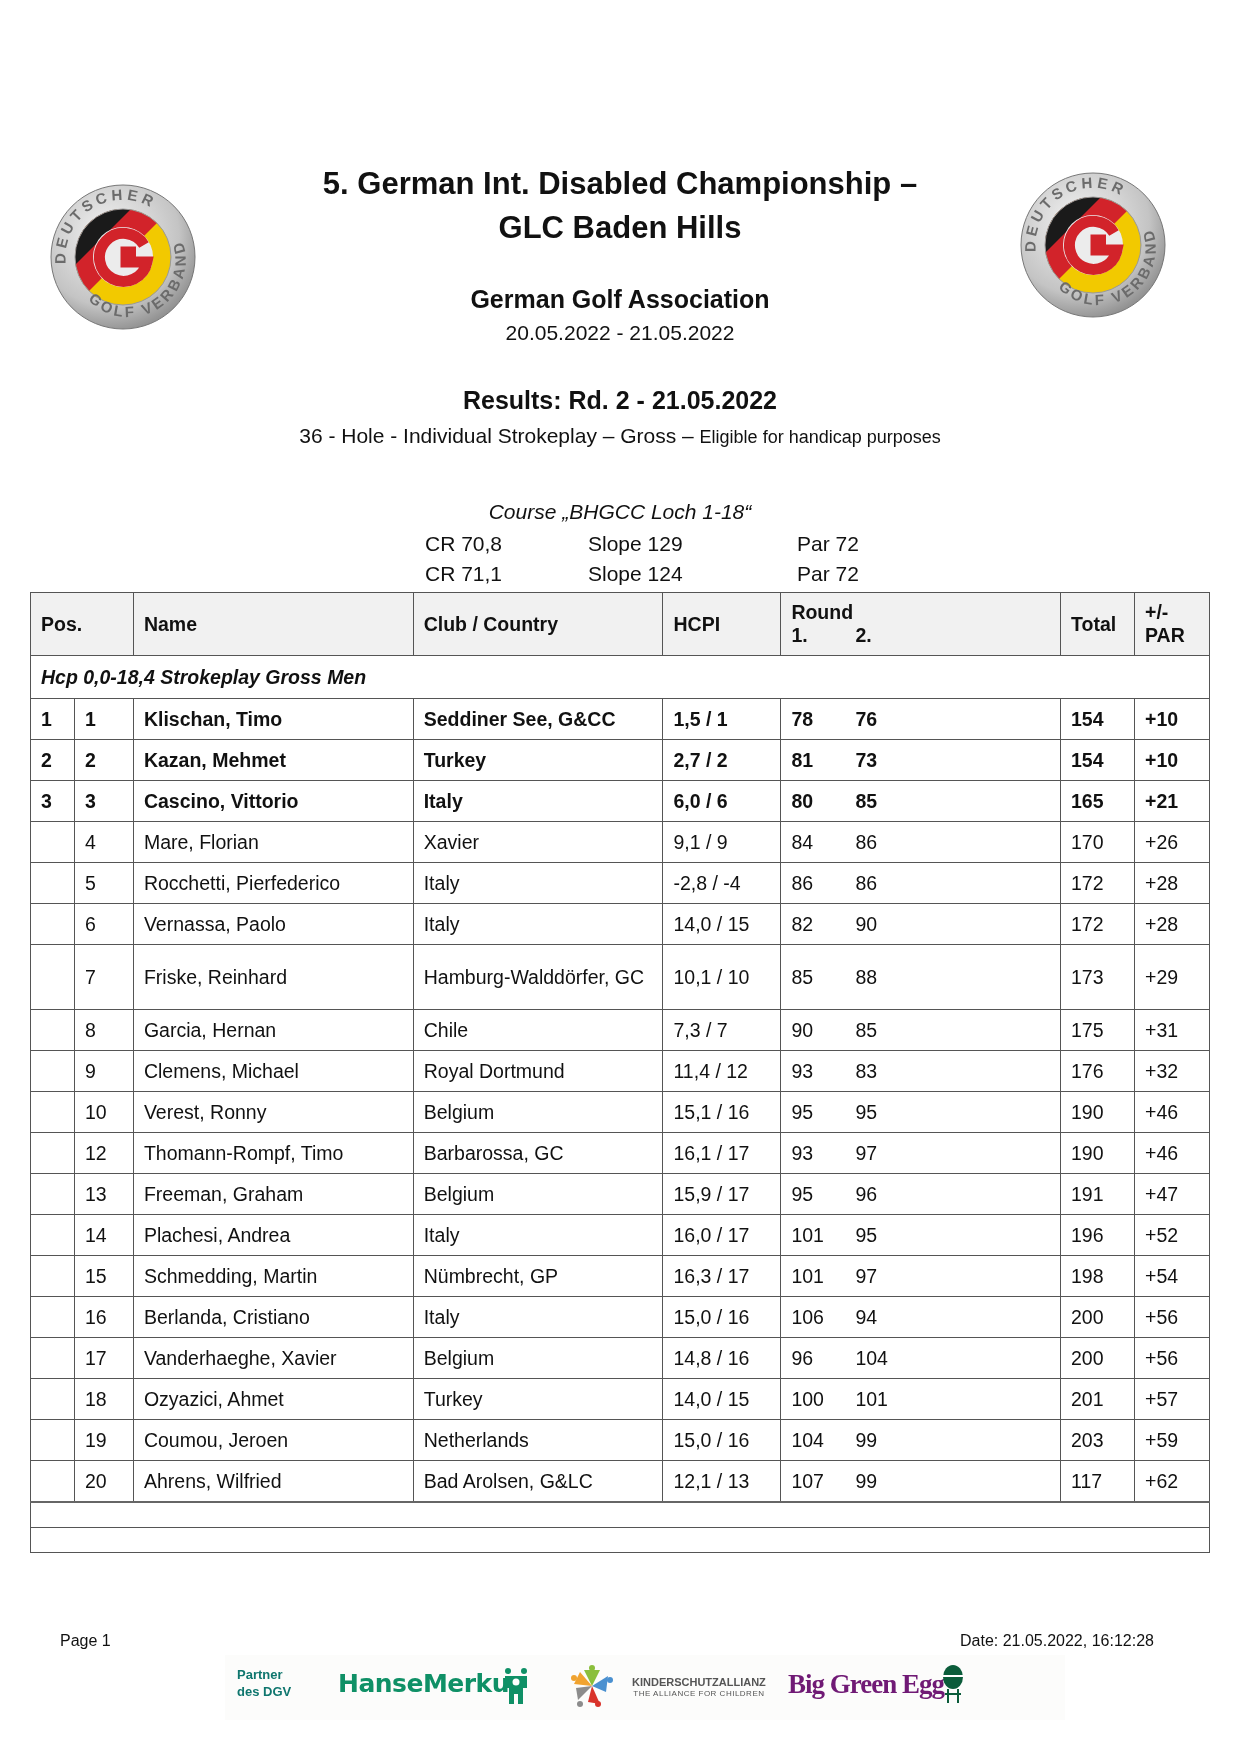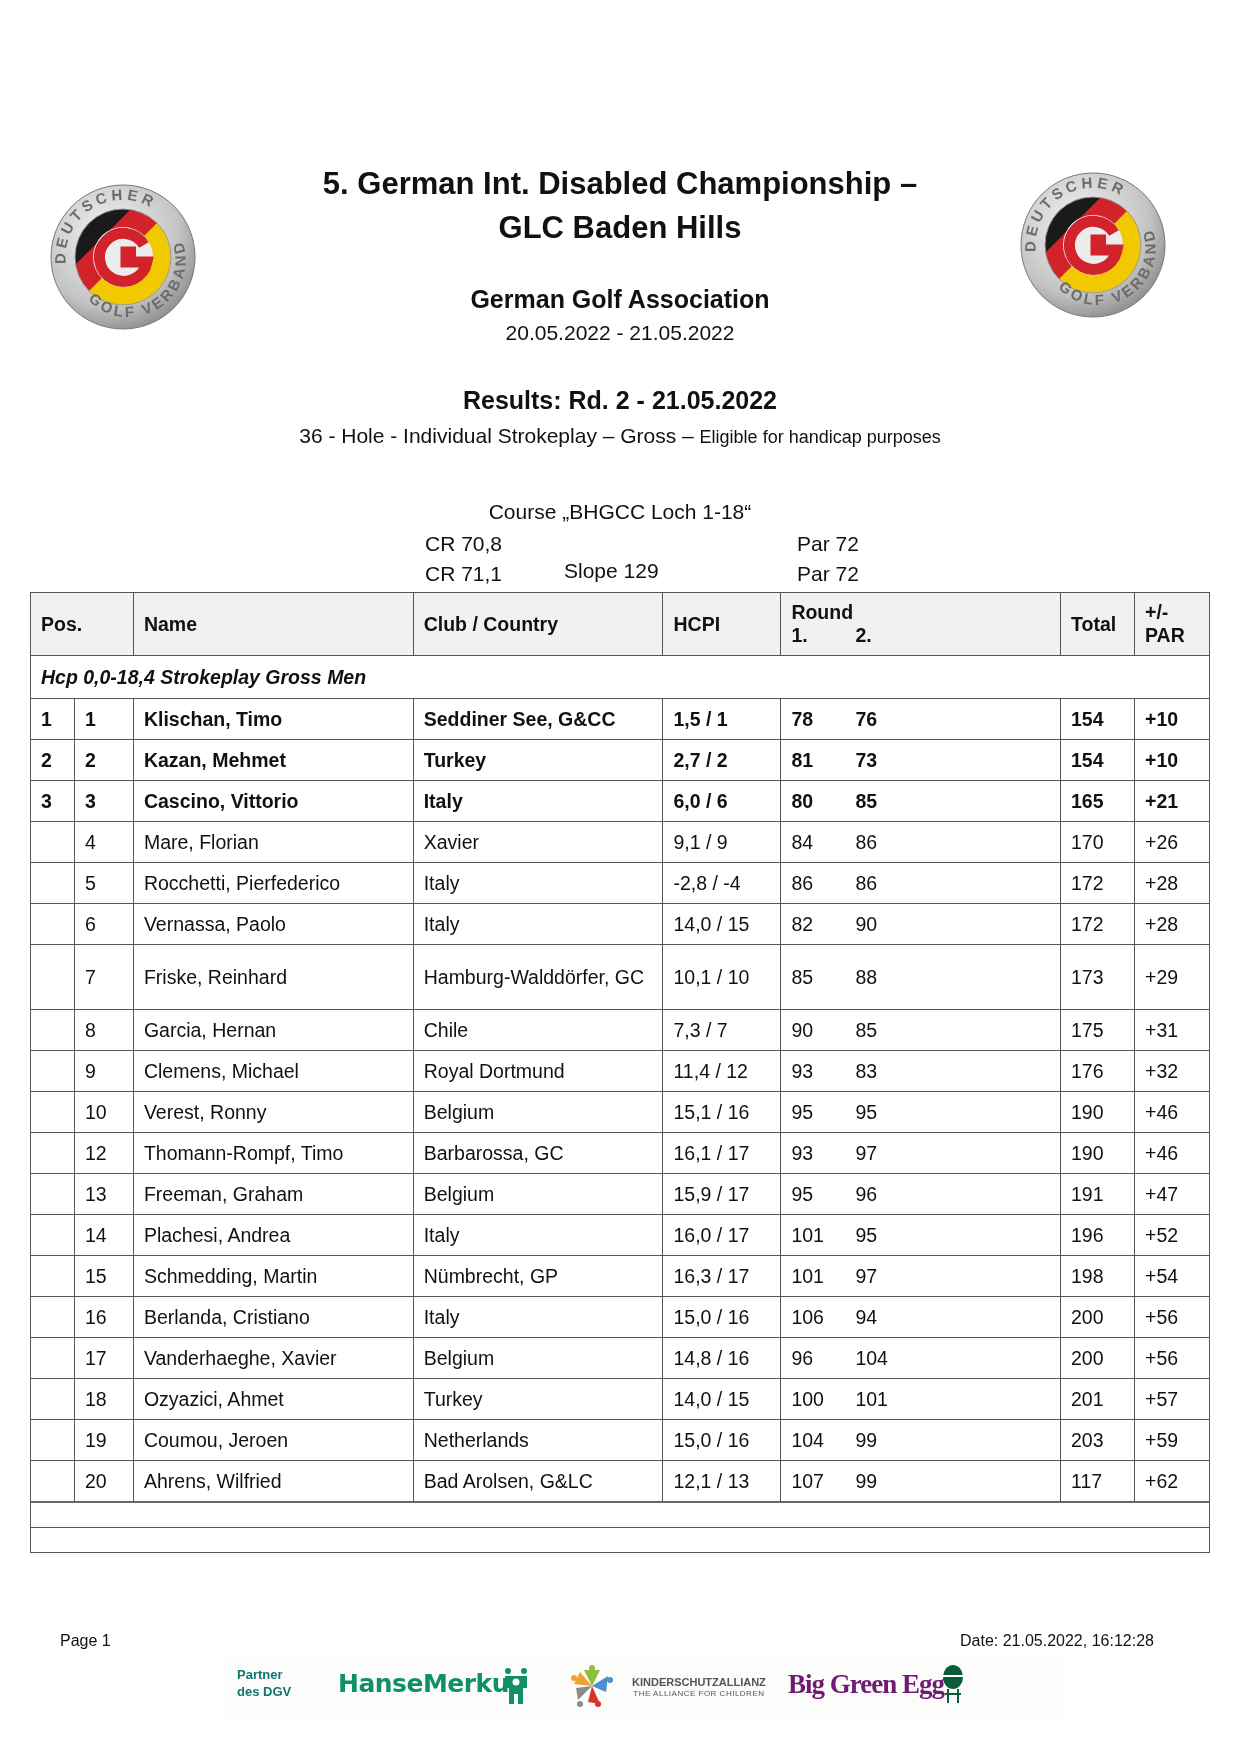--- a/index.html
+++ b/index.html
@@ -7,25 +7,25 @@
   .logo { position:absolute; width:150px; height:150px; }
   .logo.left { left:48px; top:182px; }
   .logo.right { left:1018px; top:170px; }
   .hdr { position:absolute; left:0; width:1240px; text-align:center; }
   .title { top:162px; font-size:31px; font-weight:bold; line-height:44px; }
   .org { top:285px; font-size:25px; font-weight:bold; }
   .dates { top:321px; font-size:21px; }
   .results { top:386px; font-size:25px; font-weight:bold; }
   .format { top:424px; font-size:21px; }
   .format .small { font-size:18px; }
-  .course { top:500px; font-size:21px; }
+  .course { top:500px; font-size:21px;font-style:italic; }
   .cr-row { position:absolute; top:532px; font-size:21px; }
   .cr-row.r2 { top:562px; }
   .cr-row span { position:absolute; white-space:nowrap; }
-  .c1 { left:425px; } .c2 { left:564px;margin-top:27px; } .c3 { left:797px; }
+  .c1 { left:425px; } .c2 { left:588px; } .c3 { left:797px; }
 
   table.res { position:absolute; left:30px; top:592px; width:1180px; border-collapse:collapse; font-size:19.5px; }
   table.res td, table.res th { border:1.5px solid #555; padding:0 10px; text-align:left; vertical-align:middle; }
   table.res thead th { background:#f1f1f1; height:62px; font-weight:bold; font-size:19.5px; }
   .group td { height:42px; font-style:italic; font-weight:bold; padding-left:18px; border-bottom:2.5px solid #333; }
   .row td { height:40px; }
   .row.tall td { height:64px; }
   .row.bold td { font-weight:bold; }
   td.rank { border-top:none; border-bottom:none; text-align:center; width:22px; padding:0 6px; }
   .lh { line-height:23px; }

